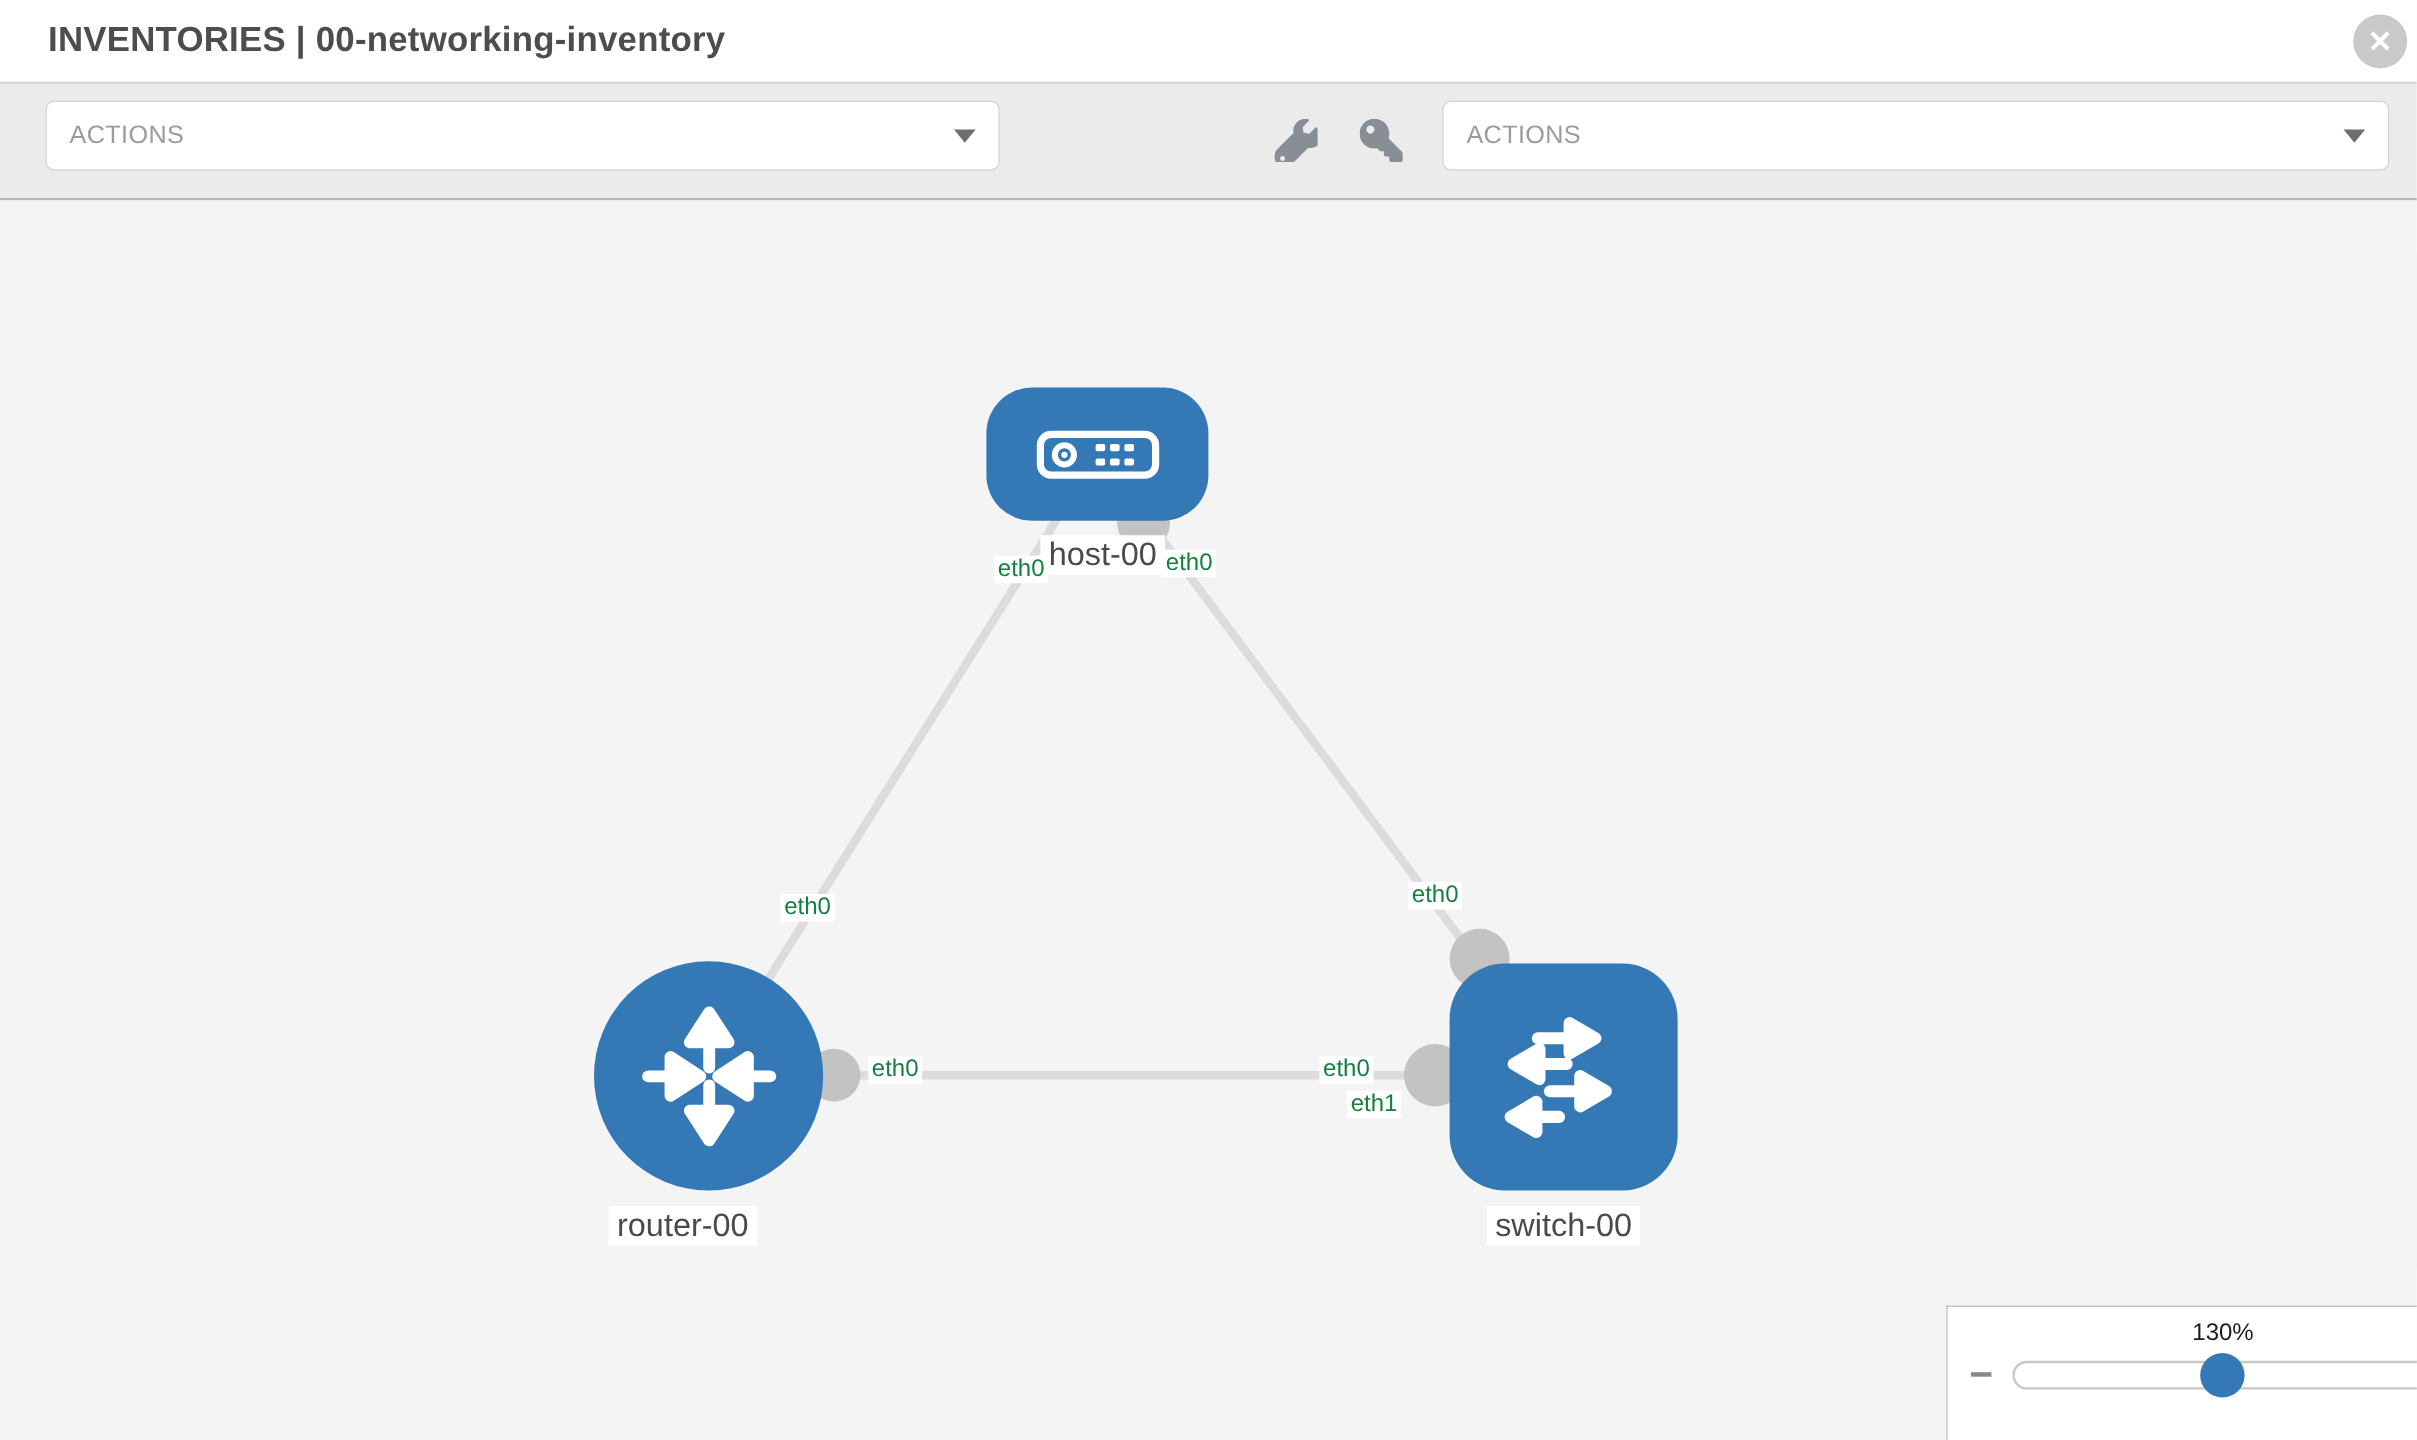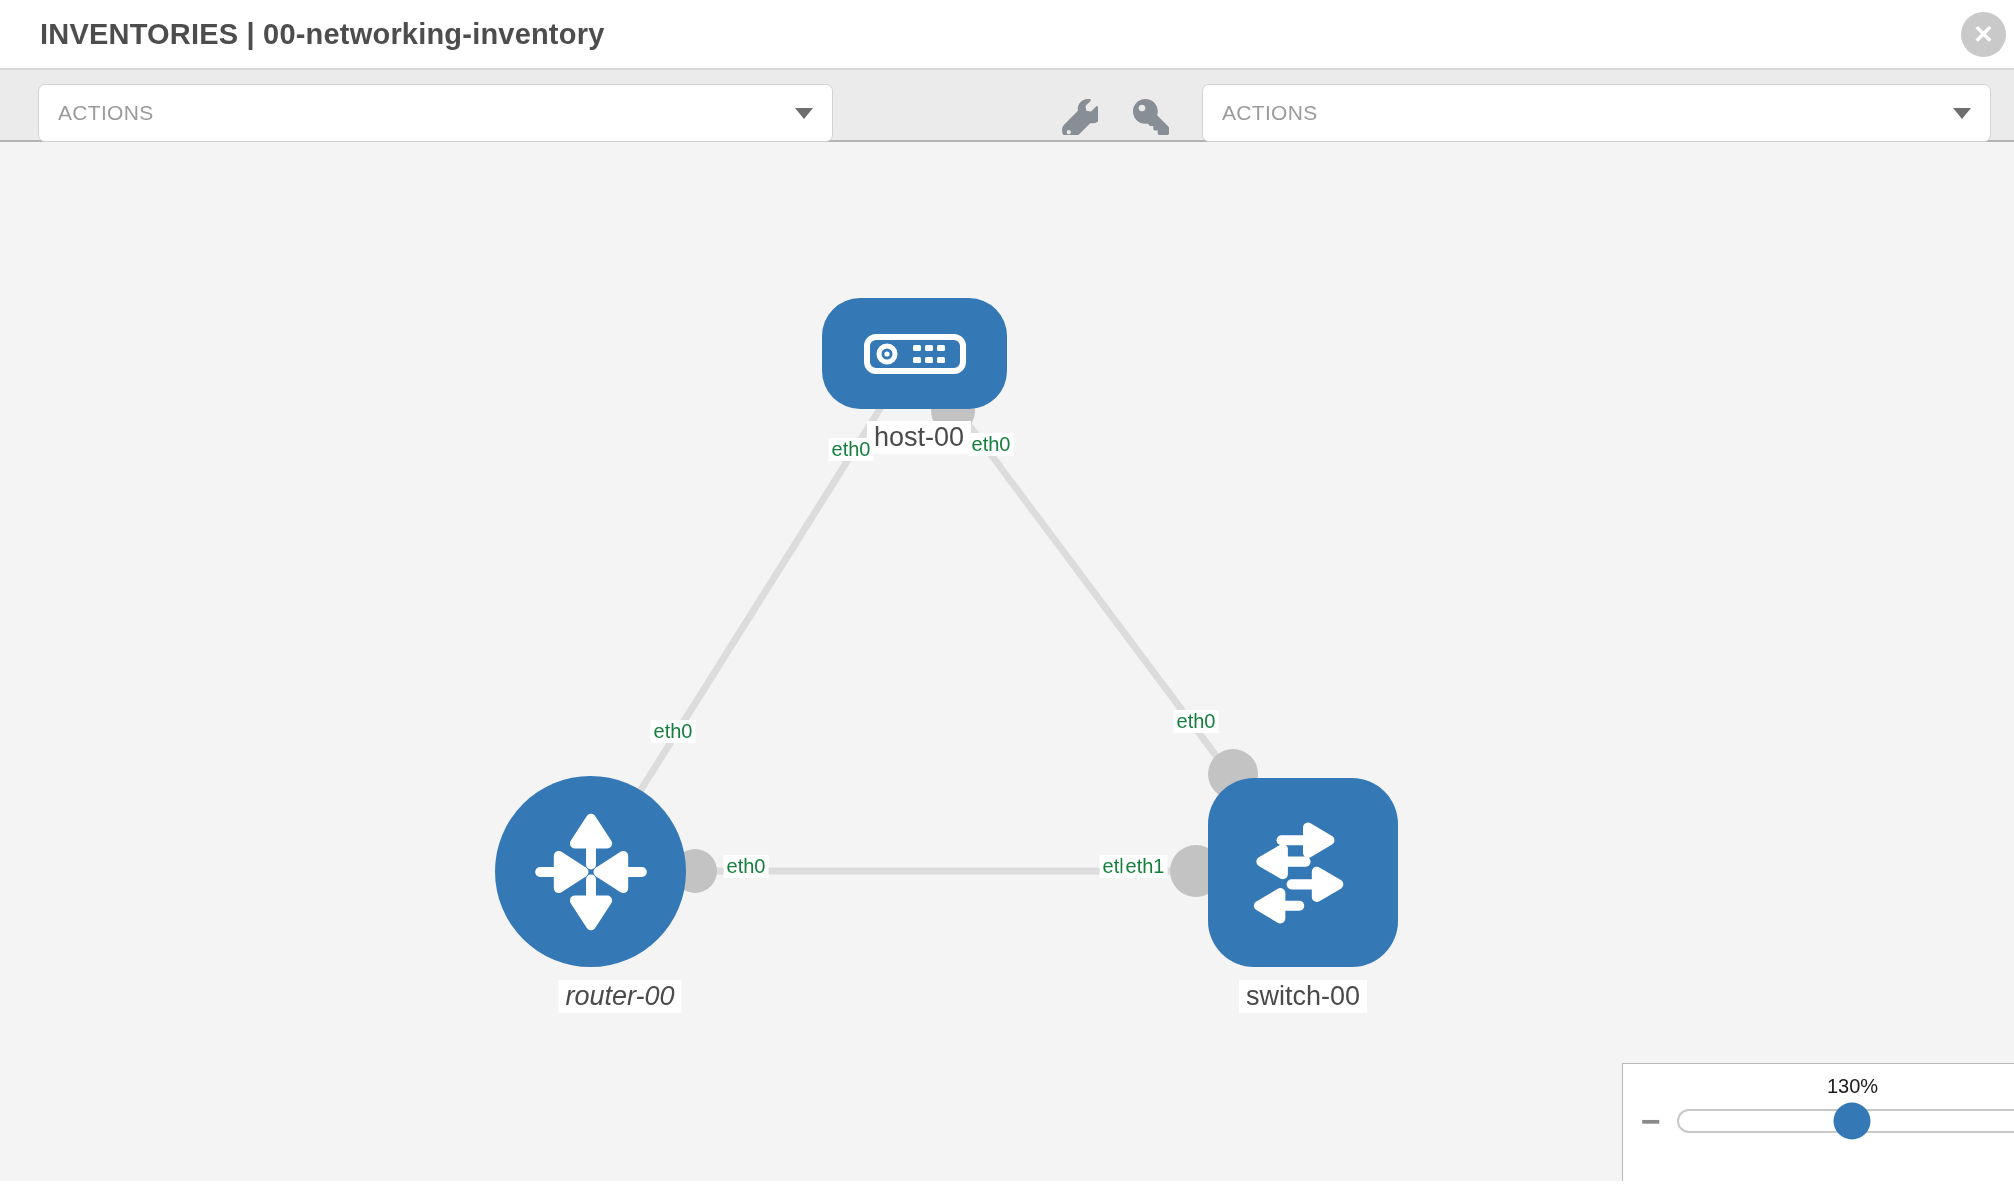--- a/index.html
+++ b/index.html
@@ -15,21 +15,21 @@
     position:absolute; left:40px; top:50%; transform:translateY(-50%);
     font-size:29px; font-weight:bold; color:#4d4d4d; letter-spacing:.2px;
   }
   .close-btn {
     position:absolute; left:1961px; top:12px; width:45px; height:45px;
     border-radius:50%; background:#c9c9c9; color:#ffffff;
     display:flex; align-items:center; justify-content:center;
     font-size:25px; font-weight:bold; cursor:pointer; user-select:none;
   }
   
-  .toolbar { position:relative; height:72px; background:#ebebeb; border-bottom:2px solid #b4b4b4; }
+  .toolbar { position:relative; height:97px; background:#ebebeb; border-bottom:2px solid #b4b4b4; }
   .dropdown {
     position:absolute; top:14px; height:58px; background:#ffffff;
     border:1px solid #d2d2d2; border-radius:7px;
     display:flex; align-items:center; cursor:pointer;
   }
   .dd-actions { left:38px;  width:795px; }
   .dd-search  { left:1202px; width:789px; }
   .dd-label { margin-left:19px; font-size:21px; color:#9b9b9b; flex:1; letter-spacing:.3px; }
   .caret {
     width:0; height:0; margin-right:19px;
@@ -171,30 +171,30 @@
         <polygon points="17,41 34,31 34,51"></polygon>
         <line x1="41" y1="59" x2="64" y2="59"></line>
         <polygon points="78,59 61,49 61,69"></polygon>
         <line x1="47" y1="76" x2="29" y2="76"></line>
         <polygon points="15,76 32,66 32,86"></polygon>
       </g>
     </svg>
   </div>
 
   <div class="node-label" style="left:919px;  top:279px;">host-00</div>
-  <div class="node-label" style="left:620px;  top:838px;font-style:italic;">router-00</div>
+  <div class="node-label" style="left:569px;  top:838px;">router-00</div>
   <div class="node-label" style="left:1303px; top:838px;">switch-00</div>
 
   <div class="eth-label" style="left:851px;  top:296px;">eth0</div>
   <div class="eth-label" style="left:991px;  top:291px;">eth0</div>
   <div class="eth-label" style="left:673px;  top:578px;">eth0</div>
   <div class="eth-label" style="left:1196px; top:568px;">eth0</div>
   <div class="eth-label" style="left:746px;  top:713px;">eth0</div>
   <div class="eth-label" style="left:1122px; top:713px;">eth0</div>
-  <div class="eth-label" style="left:1145px; top:713px;">eth1</div>
+  <div class="eth-label" style="left:1145px; top:742px;">eth1</div>
 
   <div class="zoom-panel">
     <div class="zoom-level">130%</div>
     <div class="zoom-row">
       <button class="zoom-btn zoom-minus">−</button>
       <div class="zoom-track">
         <div class="zoom-thumb"></div>
       </div>
       <button class="zoom-btn zoom-plus">+</button>
     </div>

